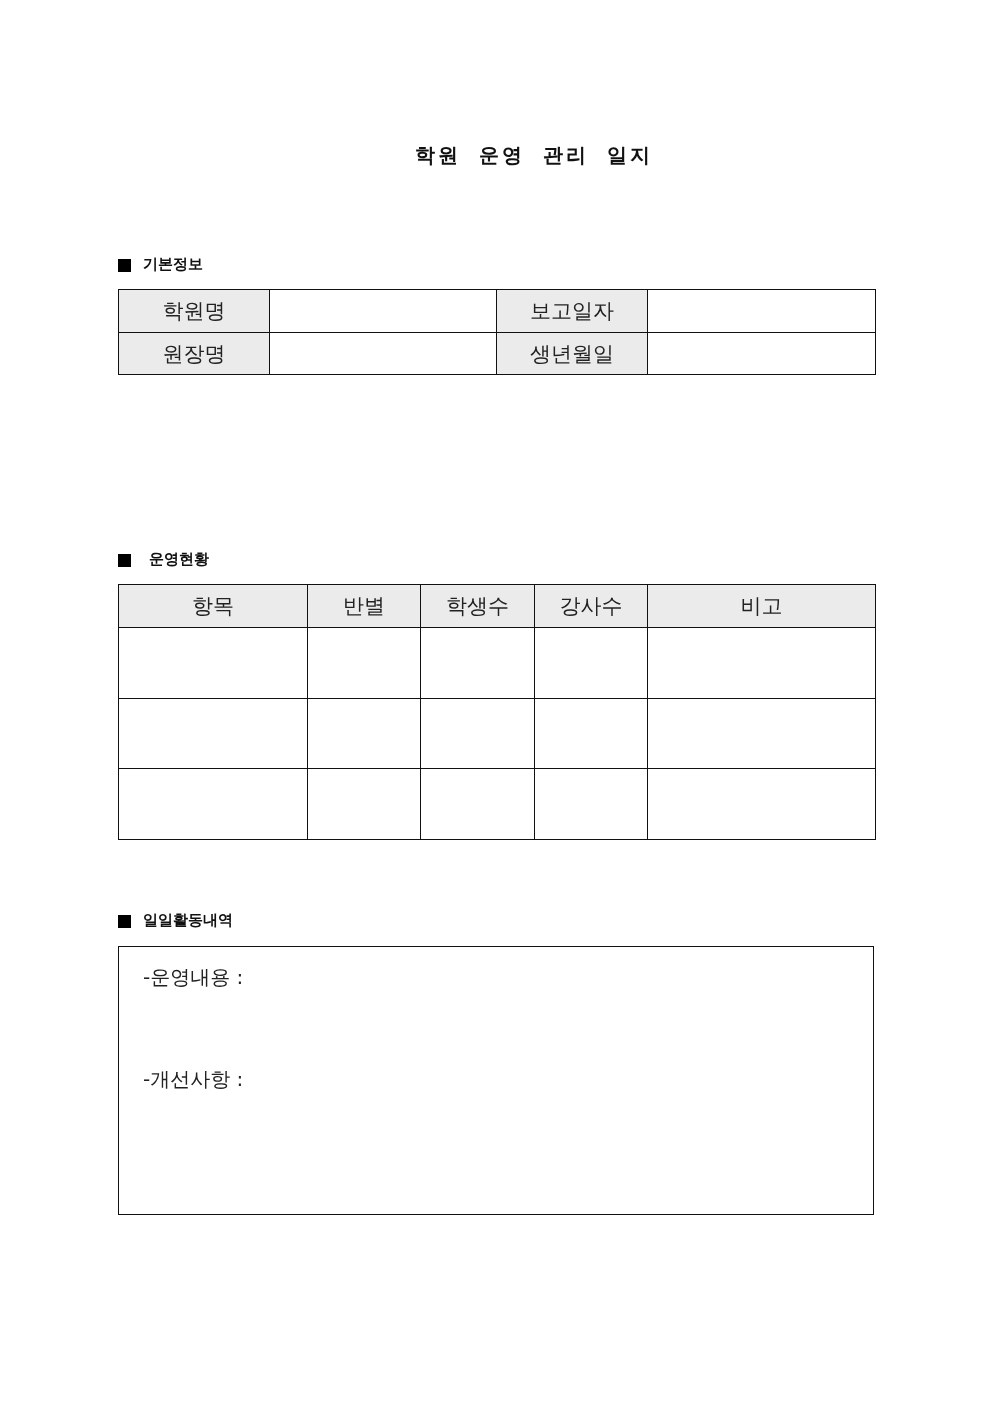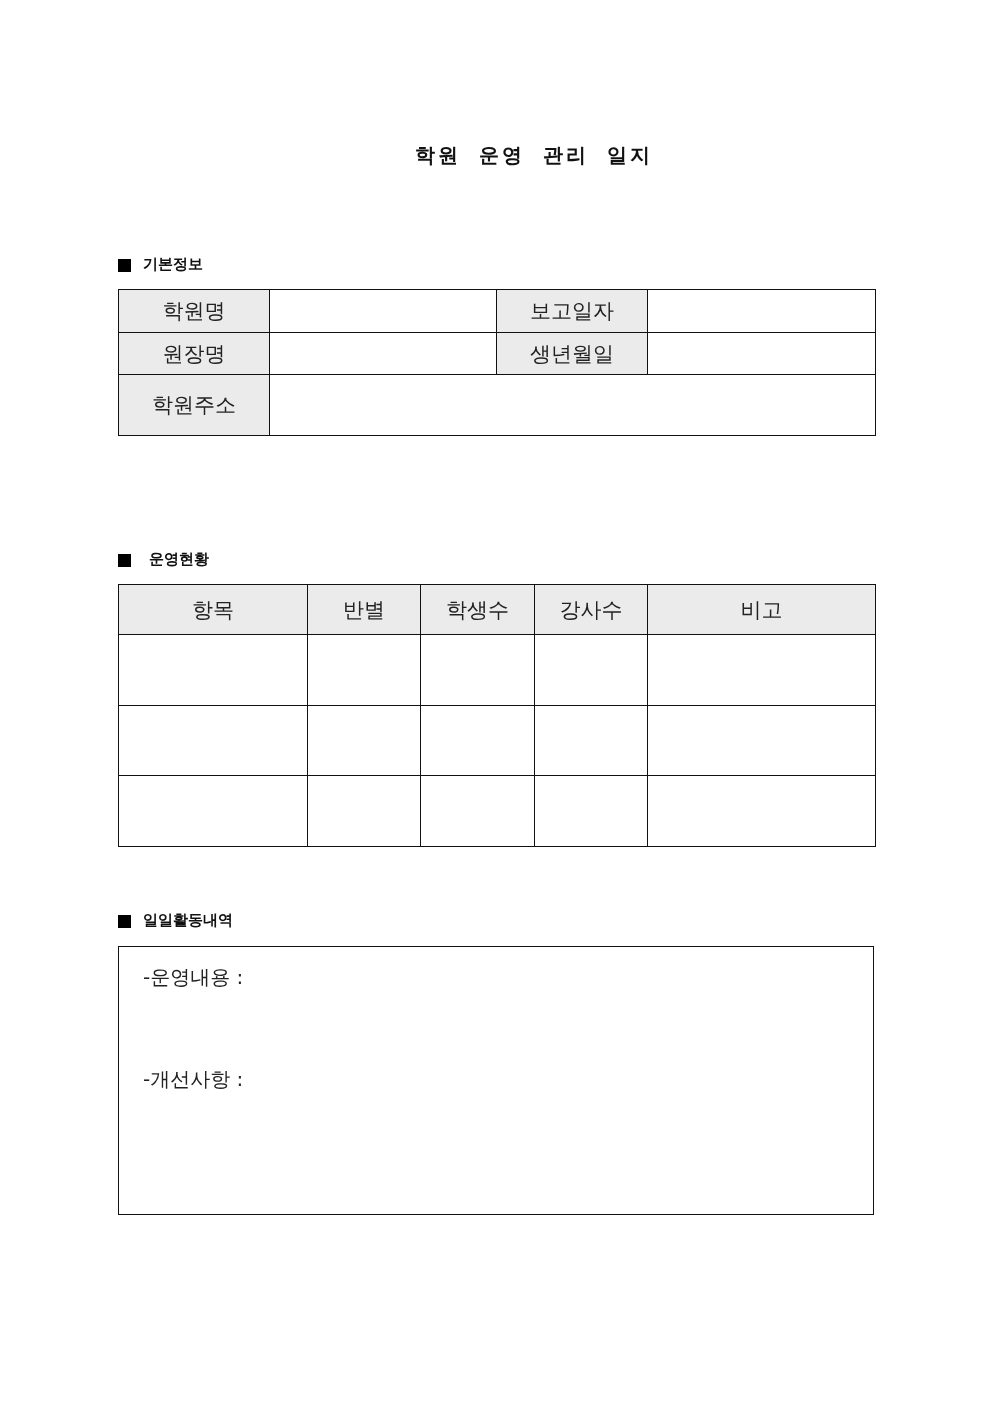--- a/index.html
+++ b/index.html
@@ -103,42 +103,38 @@
     <td></td>
     <td class="hdr">보고일자</td>
     <td></td>
   </tr>
   <tr style="height:42px;margin-left:44px;">
     <td class="hdr">원장명</td>
     <td></td>
     <td class="hdr">생년월일</td>
     <td></td>
   </tr>
-  <tr style="height:61px;">
-    <td class="hdr">학원주소</td>
-    <td colspan="3"></td>
-  </tr>
 </tbody>
   </table>
 
 <div class="section-heading" style="top:547px;gap:6px;">
   <span class="square"></span>
   <span>운영현황</span>
 </div>
 
 <table class="grid" style="top:584px;">
   <colgroup>
     <col style="width:189px">
     <col style="width:113px">
     <col style="width:114px">
     <col style="width:113px">
     <col style="width:228px">
   </colgroup>
   <tbody>
-      <tr style="height:50px;">
+      <tr style="height:43px;">
     <th class="hdr">항목</th>
     <th class="hdr">반별</th>
     <th class="hdr">학생수</th>
     <th class="hdr">강사수</th>
     <th class="hdr">비고</th>
   </tr>
   <tr style="height:71px;">
     <td></td>
     <td></td>
     <td></td>

